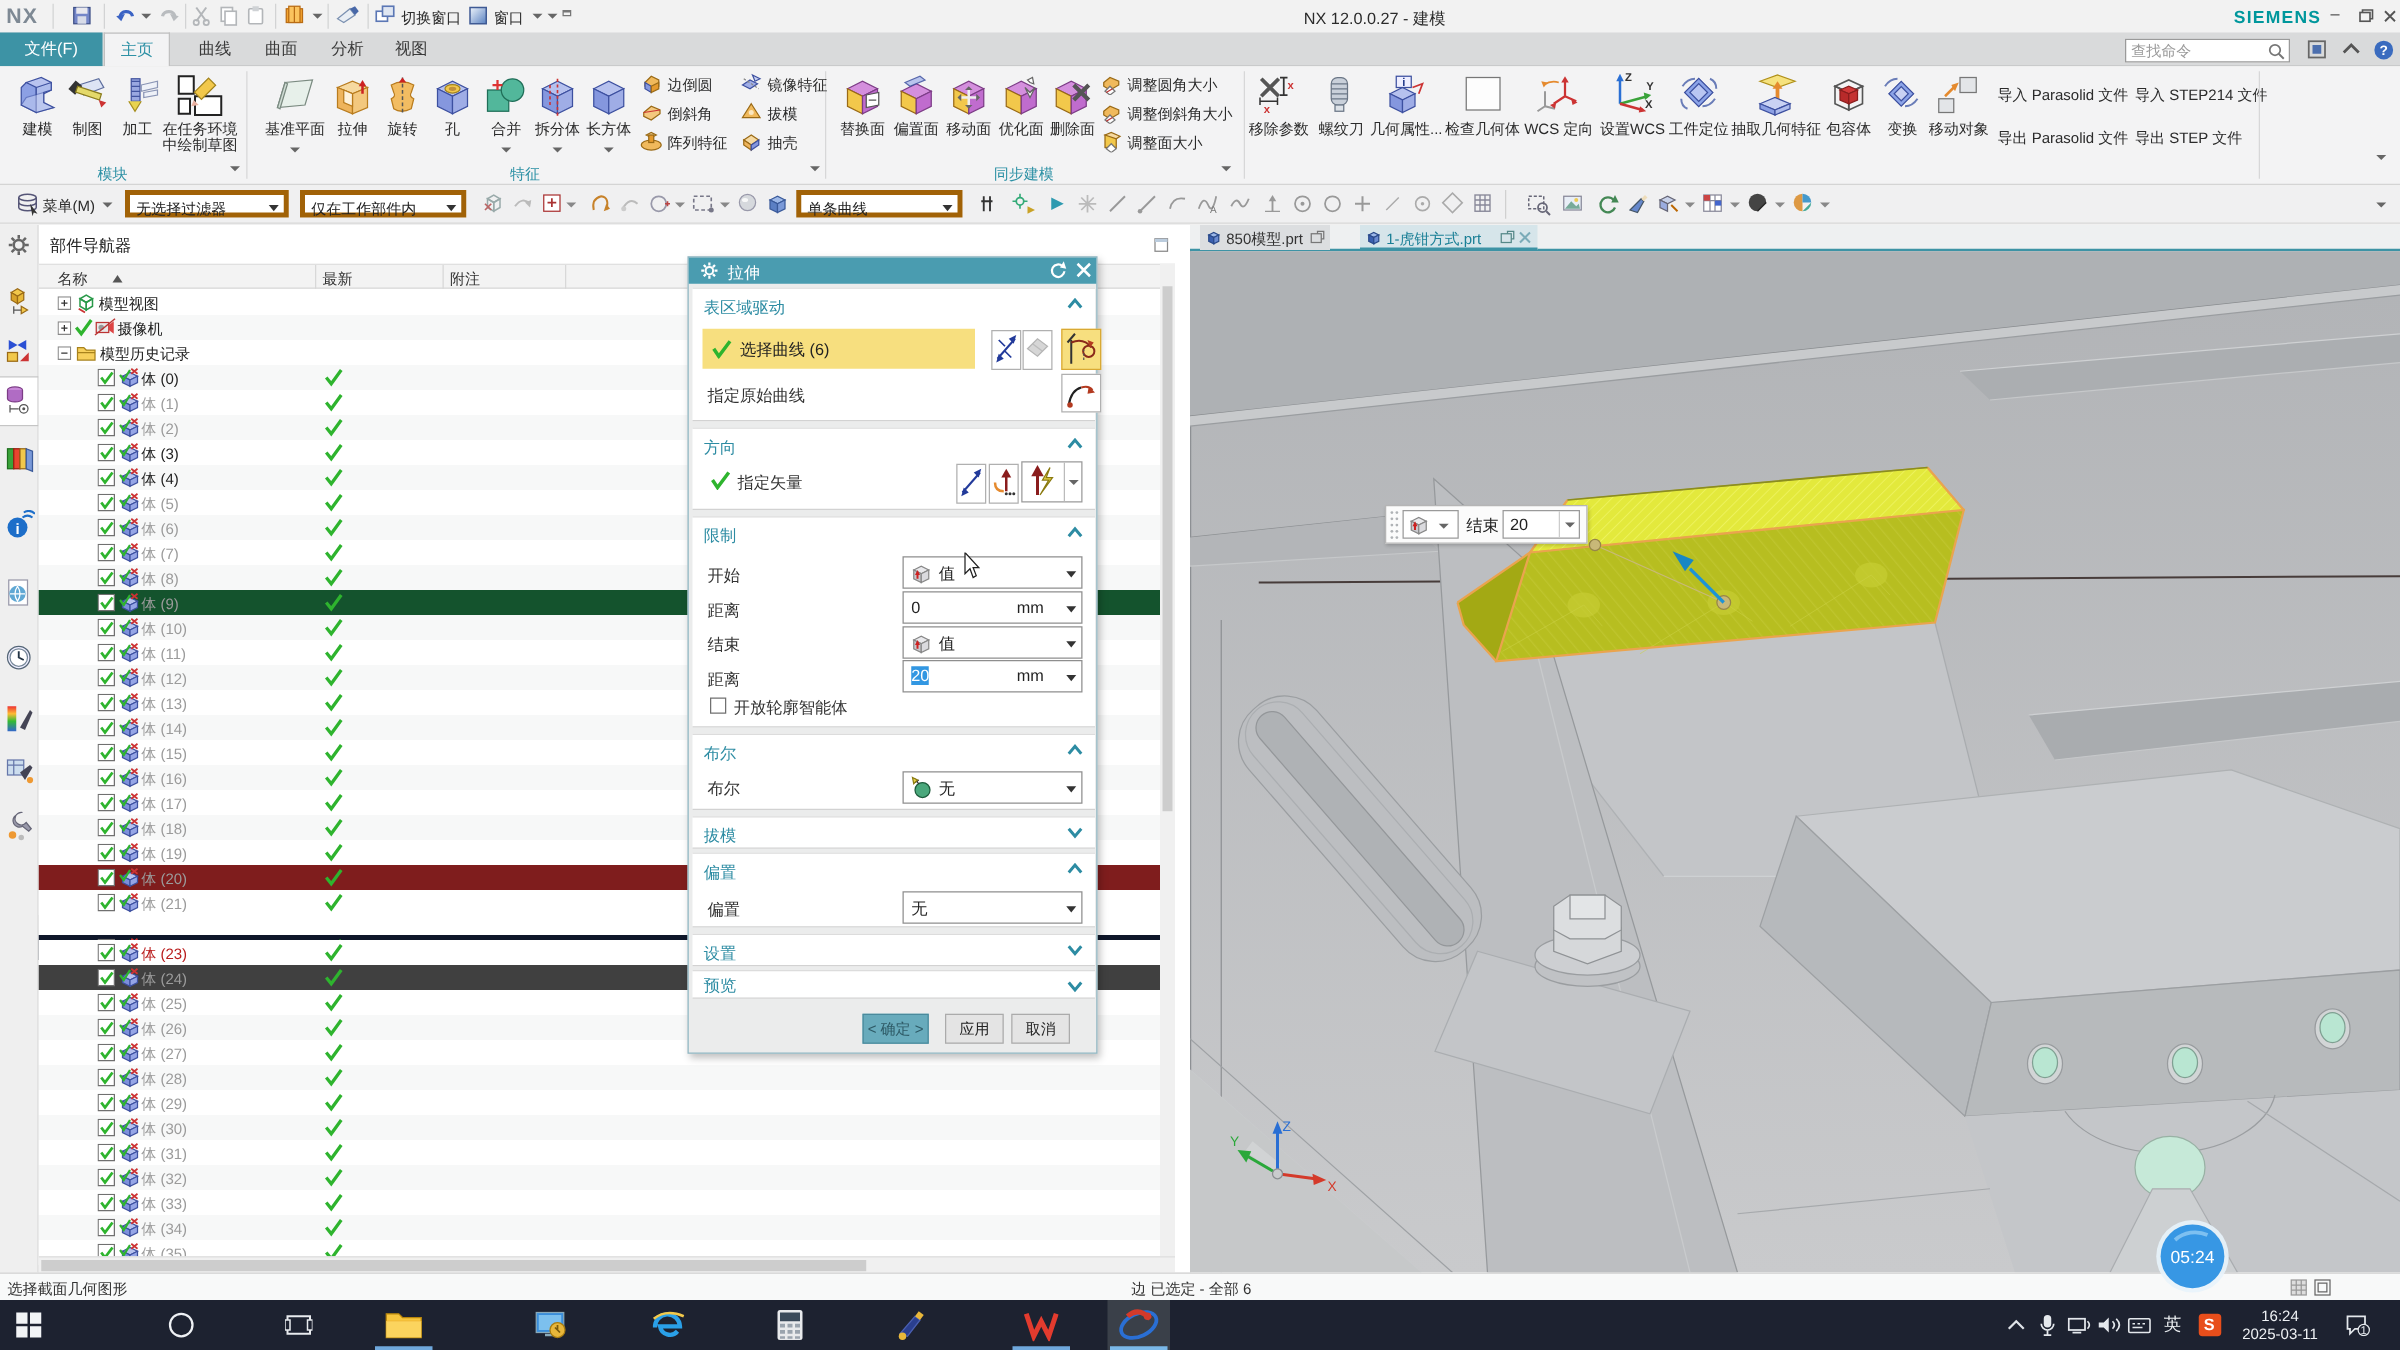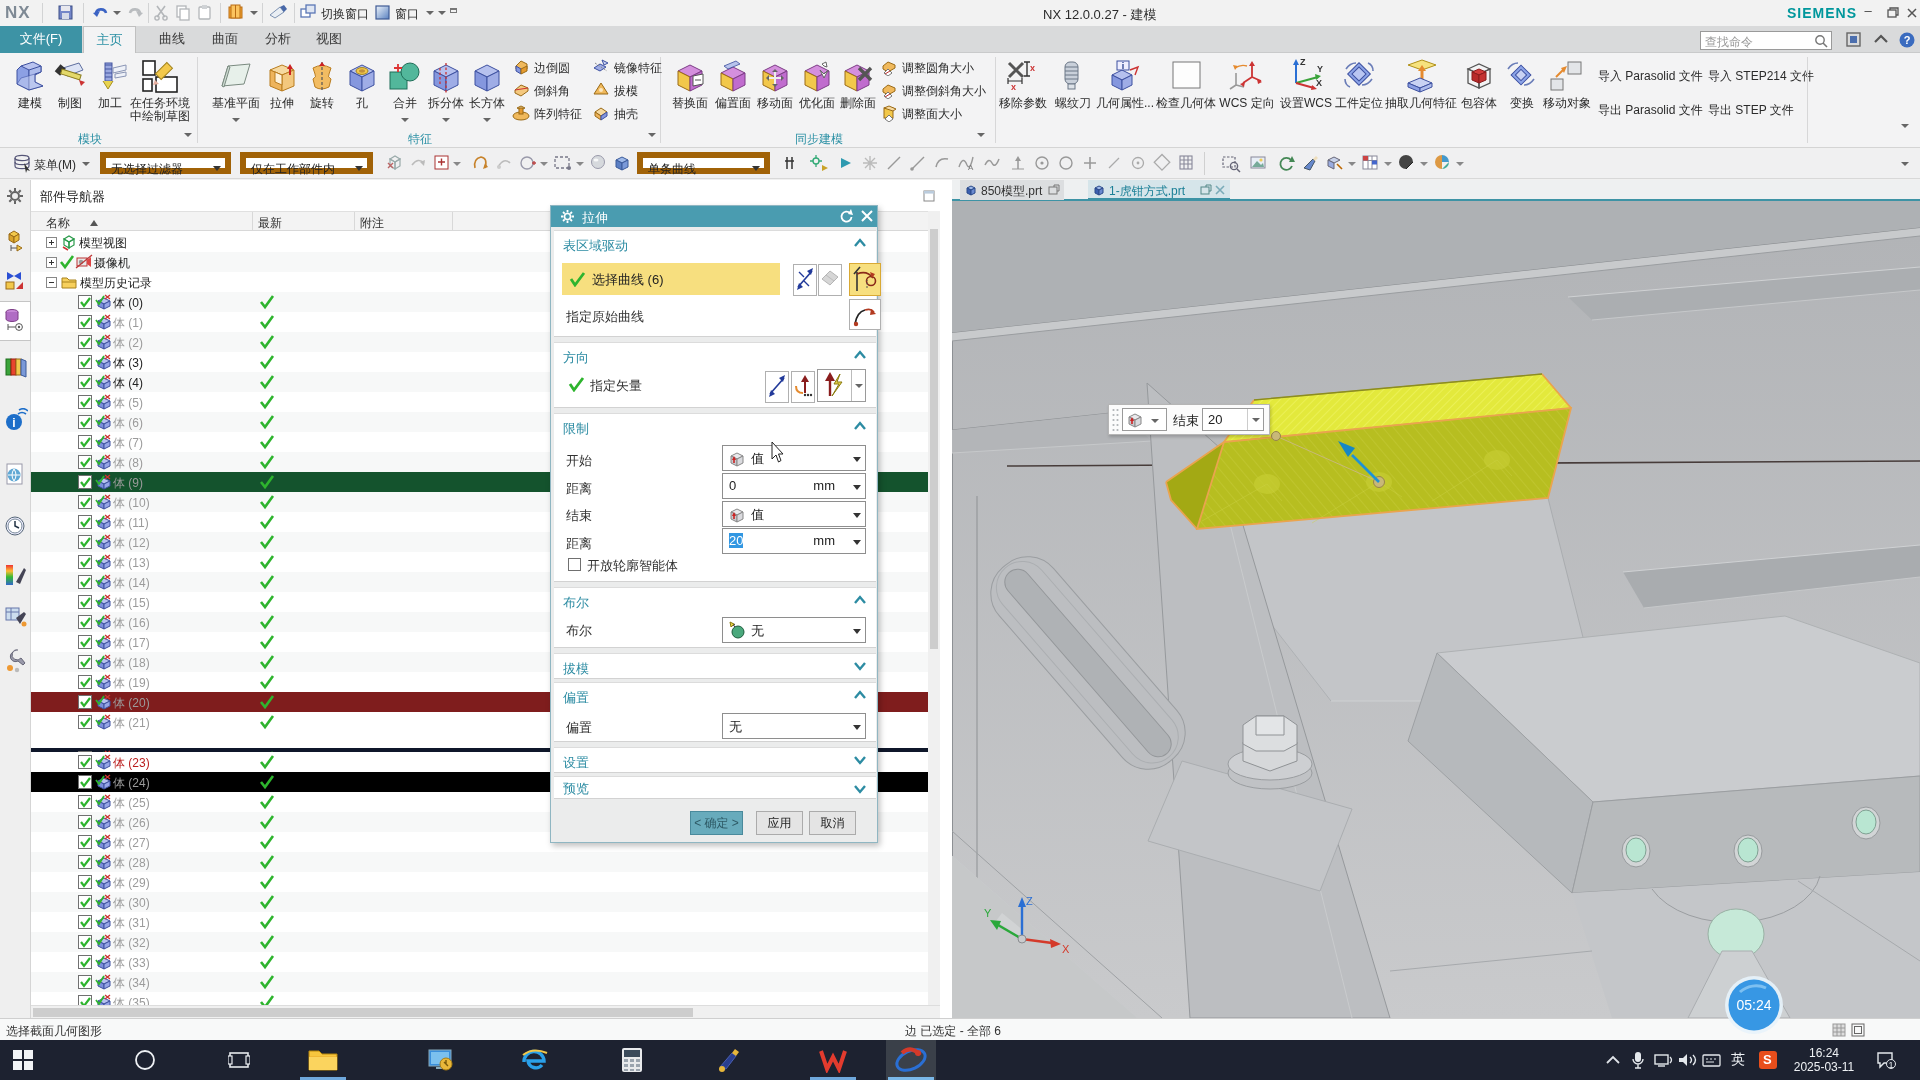--- a/index.html
+++ b/index.html
@@ -17,21 +17,21 @@
 #taskbar{left:0;top:1040px;width:1920px;height:40px;background:#1d2230}
 .tseg{color:#2b2b2b;font-size:12px}
 .vsep{top:3px;width:1px;height:20px;background:#d2d3d4}
 .dda{width:0;height:0;border-left:4px solid transparent;border-right:4px solid transparent;border-top:4px solid #666}
 .mtab{top:0;width:52px;height:27px;color:#3a3a3a;font-size:13px;text-align:center;line-height:26px}
 .glabel{position:absolute;top:78px;font-size:12px;color:#2d91a5;text-align:center}
 .rlbl{position:absolute;font-size:12px;color:#2b2b2b;text-align:center;line-height:13px}
 .rsep{position:absolute;top:4px;width:1px;height:86px;background:#d7d7d8}
 .ricon{position:absolute}
 .slbl{position:absolute;font-size:12px;color:#2b2b2b}
-.combo{position:absolute;top:3px;height:22px;background:#fff;border:6px solid #a16207;font-size:12px;color:#222}
+.combo{position:absolute;top:3px;height:22px;background:#fff;border:4px solid #a16207;font-size:12px;color:#222}
 .combo .ct{position:absolute;left:5px;top:3px;white-space:nowrap}
 .ca{position:absolute;right:4px;top:8px;width:0;height:0;border-left:4px solid transparent;border-right:4px solid transparent;border-top:5px solid #333}
 .tico{position:absolute;top:4px}
 .sI{width:18px;height:18px}
 .dsec{position:absolute;left:3px;width:322px;background:#fff;border-top:1px solid #dcdcdc;border-bottom:1px solid #d2d2d2}
 .dhead{position:absolute;left:9px;top:6px;font-size:13px;color:#2d8ca3}
 .dchev{position:absolute;right:8px;top:6px}
 .dbtn{position:absolute;width:24px;height:32px;background:#fff;border:1px solid #b0b0b0}
 .dlab{position:absolute;left:12px;font-size:13px;color:#333}
 .dfield{position:absolute;left:168px;width:144px;height:26px;background:#fff;border:1px solid #8e8e8e}
@@ -1148,21 +1148,21 @@
           <polygon points="4,8 10,11 10,16 4,13" fill="#7c8fdc" stroke="#3d50a0"></polygon>
           <polygon points="10,11 16,8 16,13 10,16" fill="#95a5e6" stroke="#3d50a0"></polygon>
           <path d="M2 7 l3 4 l5 -8" fill="none" stroke="#2eb42e" stroke-width="1.8"></path>
           <path d="M11 2 l5 4 M16 2 l-5 4" stroke="#c33" stroke-width="1.4"></path>
         </svg>
         <span class="abs" style="left:82px;top:3px;font-size:12px;color:#b91c1c">体 (23)</span>
         <svg class="abs" width="16" height="16" style="left:228px;top:2px">
           <path d="M2 8 l4 5 l8 -11" fill="none" stroke="#2eb42e" stroke-width="2.6"></path>
         </svg>
       </div>
-    <div class="abs" style="left:0;top:592px;width:897px;height:20px;background:#000000">
+    <div class="abs" style="left:0;top:592px;width:897px;height:20px;background:#404040">
         <svg class="abs" width="15" height="15" style="left:47px;top:3px">
           <rect x="0.5" y="0.5" width="13" height="13" fill="#fff" stroke="#707070"></rect>
           <path d="M3 7 l3 4 l6 -8" fill="none" stroke="#2eb42e" stroke-width="2.2"></path>
         </svg>
         <svg class="abs" width="19" height="18" style="left:63px;top:1px">
           <polygon points="4,8 10,5 16,8 10,11" fill="#b6c1ee" stroke="#3d50a0"></polygon>
           <polygon points="4,8 10,11 10,16 4,13" fill="#7c8fdc" stroke="#3d50a0"></polygon>
           <polygon points="10,11 16,8 16,13 10,16" fill="#95a5e6" stroke="#3d50a0"></polygon>
           <path d="M2 7 l3 4 l5 -8" fill="none" stroke="#2eb42e" stroke-width="1.8"></path>
           <path d="M11 2 l5 4 M16 2 l-5 4" stroke="#c33" stroke-width="1.4"></path>

